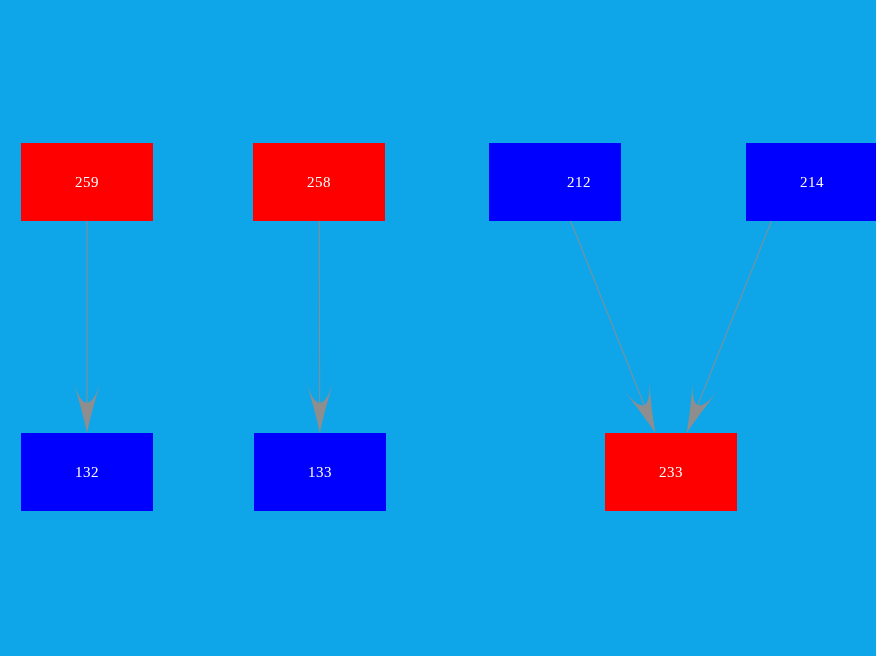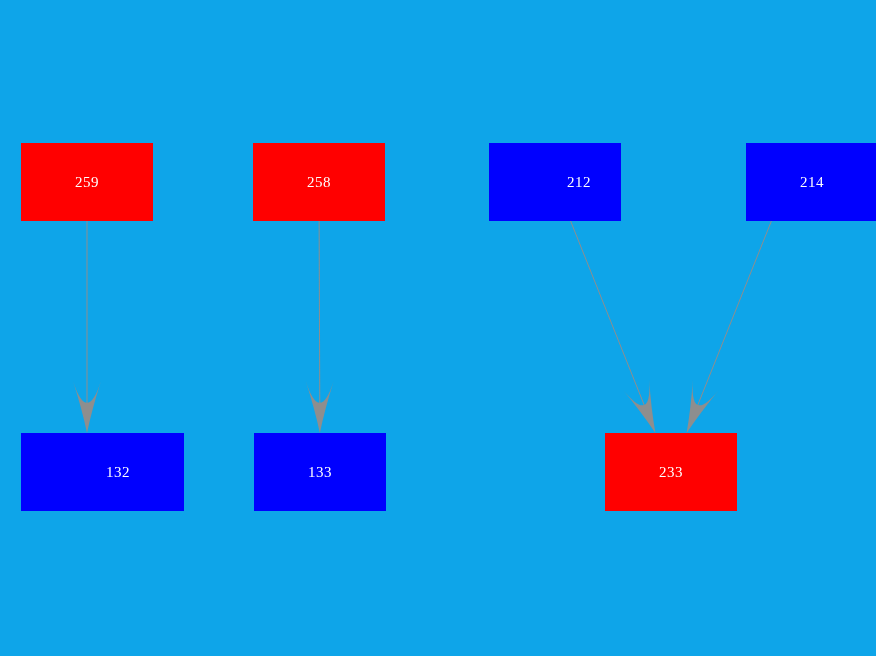--- a/index.html
+++ b/index.html
@@ -56,21 +56,21 @@
       </div>
       <div class="graph-node" style="left: 253px; top: 143px; background: rgb(255, 0, 0);">
         <span class="node-label" style="color: rgb(255, 255, 255);">258</span>
       </div>
       <div class="graph-node" style="left: 489px; top: 143px; background: rgb(0, 0, 255);">
         <span class="node-label" style="color: rgb(255, 255, 255); margin-left: 48px;">212</span>
       </div>
       <div class="graph-node" style="left: 721px; top: 143px; background: rgb(0, 0, 255); margin-left: 25px;">
         <span class="node-label" style="color: rgb(255, 255, 255);">214</span>
       </div>
-      <div class="graph-node" style="left: 21px; top: 433px; background: rgb(0, 0, 255); padding-left: 31px;">
+      <div class="graph-node" style="left: 21px; top: 433px; background: rgb(0, 0, 255);">
         <span class="node-label" style="color: rgb(255, 255, 255);">132</span>
       </div>
       <div class="graph-node" style="left: 254px; top: 433px; background: rgb(0, 0, 255);">
         <span class="node-label" style="color: rgb(255, 255, 255);">133</span>
       </div>
       <div class="graph-node" style="left: 605px; top: 433px; background: rgb(255, 0, 0); justify-content: center;">
         <span class="node-label" style="color: rgb(255, 255, 255);">233</span>
       </div>
     </div>
 </div>

